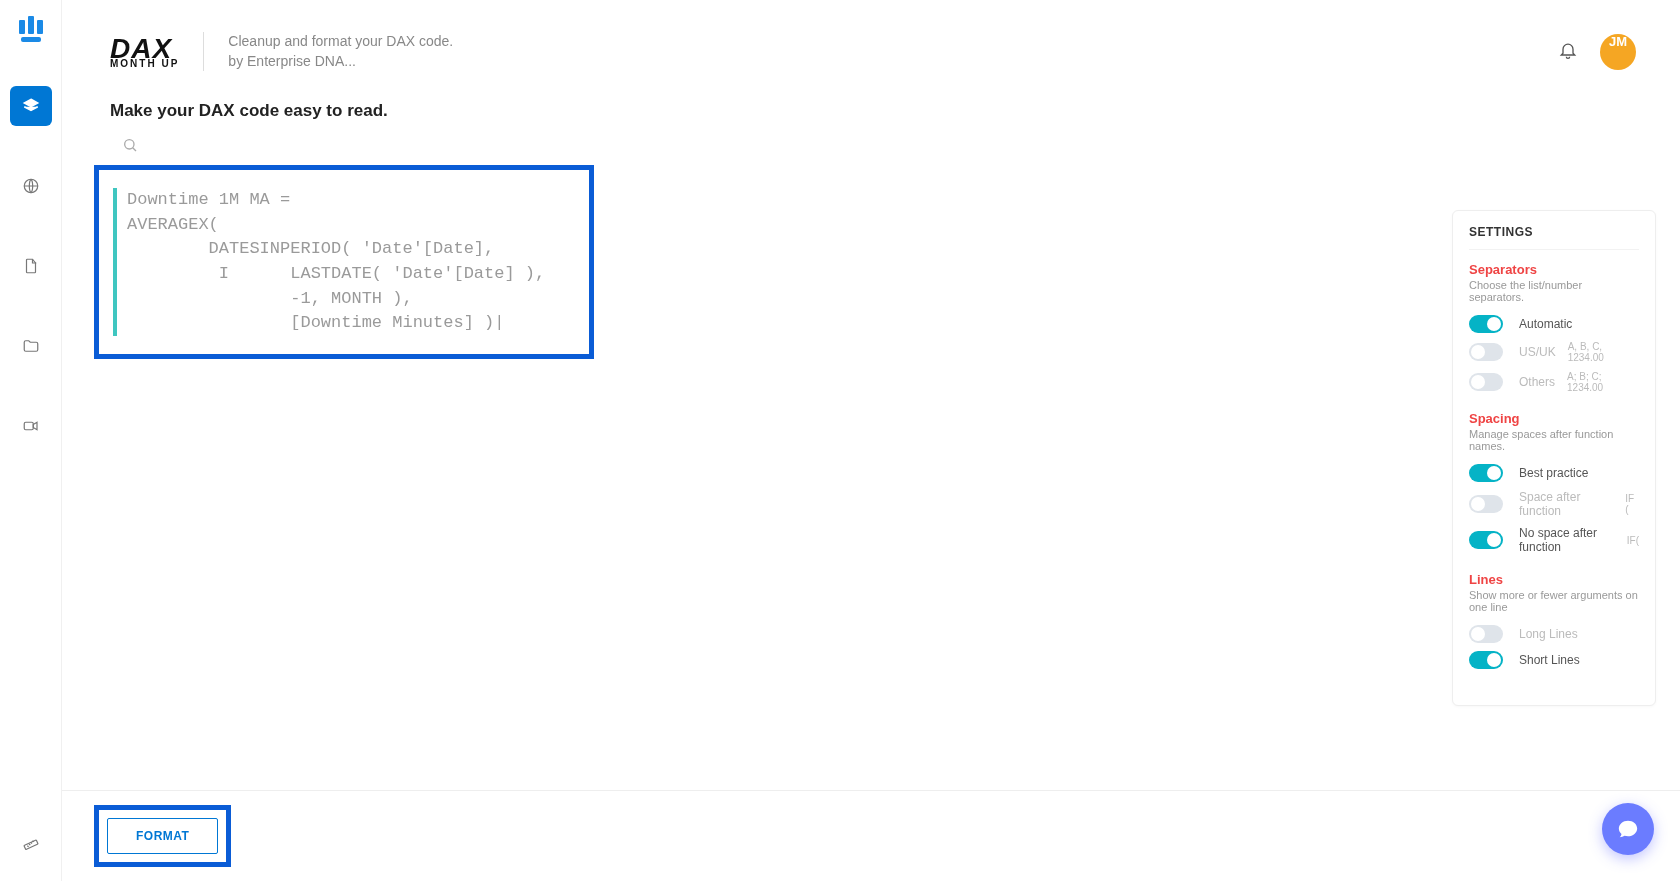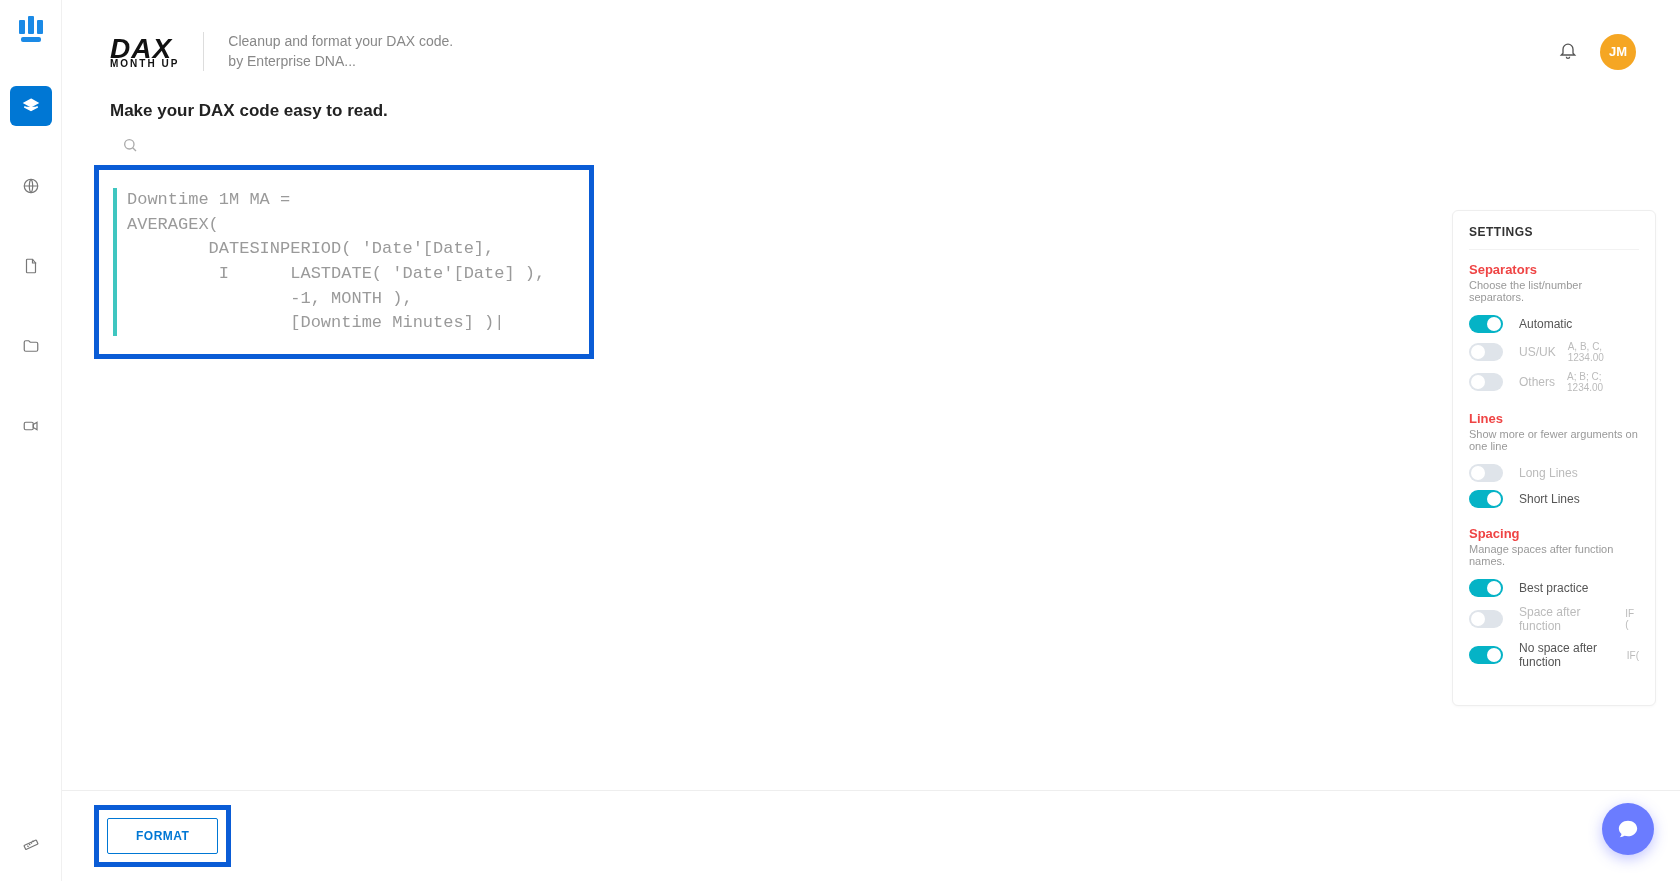--- a/index.html
+++ b/index.html
@@ -21,21 +21,21 @@
 
   
   .header { display: flex; align-items: center; padding: 16px 44px 10px 48px; }
   .brand { display: flex; align-items: center; gap: 24px; flex: 1; }
   .brand-logo { display: flex; flex-direction: column; align-items: flex-start; line-height: 0.9; }
   .brand-logo .dax { font-weight: 900; font-size: 28px; letter-spacing: 1px; font-style: italic; color: #111; }
   .brand-logo .sub { font-size: 10px; font-weight: 700; letter-spacing: 2px; color: #111; margin-top: -2px; }
   .brand-desc { font-size: 14px; color: #888; border-left: 1px solid #ddd; padding-left: 24px; line-height: 1.4; }
   .header-right { display: flex; align-items: center; gap: 22px; }
   .bell { cursor: pointer; }
-  .avatar { width: 36px; height: 36px; border-radius: 50%; background: #f5a623; color: #fff; display: flex; align-items: center; justify-content: center; font-size: 13px; font-weight: 600; cursor: pointer; }
+  .avatar { width: 36px; height: 36px; border-radius: 50%; background: #f5a623; color: #fff; display: flex; justify-content: center; font-size: 13px; font-weight: 600; cursor: pointer; }
 
   
   .page-title { font-size: 17px; font-weight: 700; padding: 20px 48px 12px; color: #222; }
 
   
   .search-icon-bar { padding: 4px 0 4px 60px; }
 
   
   .editor-wrap { margin: 4px 0 0 32px; width: 500px; border: 5px solid #0a5cd6; padding: 8px; }
   .editor { background: #fff; padding: 10px 10px 10px 6px; position: relative; display:flex; }
@@ -191,58 +191,58 @@
       <div class="opt">
         <div class="opt-left">
           <div class="toggle"></div>
           <span class="opt-label disabled">Others</span>
         </div>
         <span class="opt-demo">A; B; C; 1234.00</span>
       </div>
     </div>
 
     <div class="sect">
+      <h4>Spacing</h4>
+      <div class="hint">Manage spaces after function names.</div>
+      <div class="opt">
+        <div class="opt-left">
+          <div class="toggle on"></div>
+          <span class="opt-label">Best practice</span>
+        </div>
+      </div>
+      <div class="opt">
+        <div class="opt-left">
+          <div class="toggle"></div>
+          <span class="opt-label disabled">Space after function</span>
+        </div>
+        <span class="opt-demo">IF (</span>
+      </div>
+      <div class="opt">
+        <div class="opt-left">
+          <div class="toggle on"></div>
+          <span class="opt-label">No space after function</span>
+        </div>
+        <span class="opt-demo">IF(</span>
+      </div>
+    </div>
+
+    <div class="sect">
       <h4>Lines</h4>
       <div class="hint">Show more or fewer arguments on one line</div>
       <div class="opt">
         <div class="opt-left">
           <div class="toggle"></div>
           <span class="opt-label disabled">Long Lines</span>
         </div>
       </div>
       <div class="opt">
         <div class="opt-left">
           <div class="toggle on"></div>
           <span class="opt-label">Short Lines</span>
         </div>
-      </div>
-    </div>
-
-    <div class="sect">
-      <h4>Spacing</h4>
-      <div class="hint">Manage spaces after function names.</div>
-      <div class="opt">
-        <div class="opt-left">
-          <div class="toggle on"></div>
-          <span class="opt-label">Best practice</span>
-        </div>
-      </div>
-      <div class="opt">
-        <div class="opt-left">
-          <div class="toggle"></div>
-          <span class="opt-label disabled">Space after function</span>
-        </div>
-        <span class="opt-demo">IF (</span>
-      </div>
-      <div class="opt">
-        <div class="opt-left">
-          <div class="toggle on"></div>
-          <span class="opt-label">No space after function</span>
-        </div>
-        <span class="opt-demo">IF(</span>
       </div>
     </div>
   </div>
 
   <div class="footer-bar">
     <div class="format-wrap">
       <button class="format-btn">FORMAT</button>
     </div>
   </div>
 

